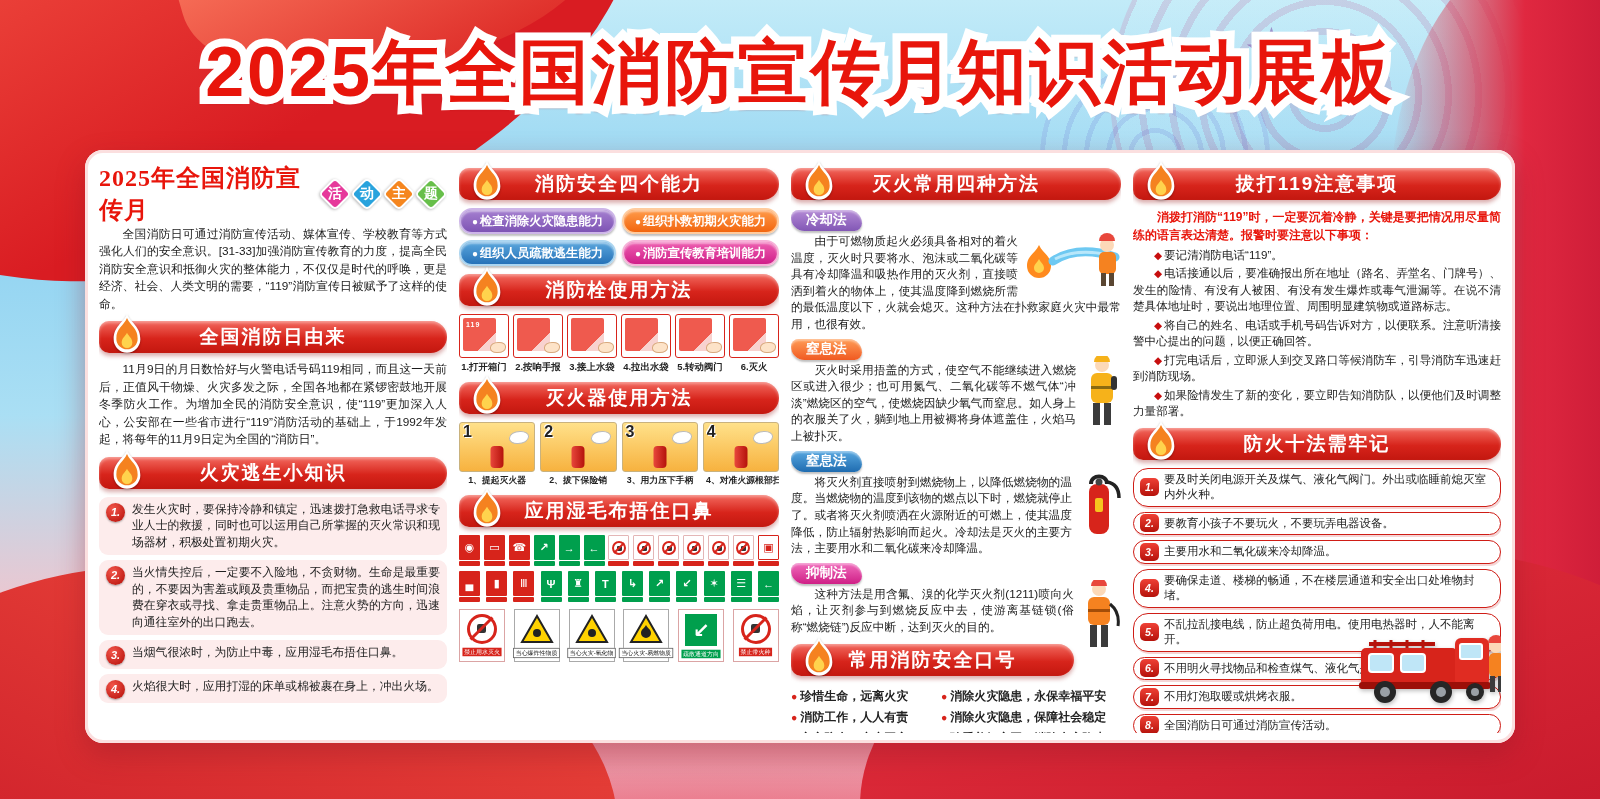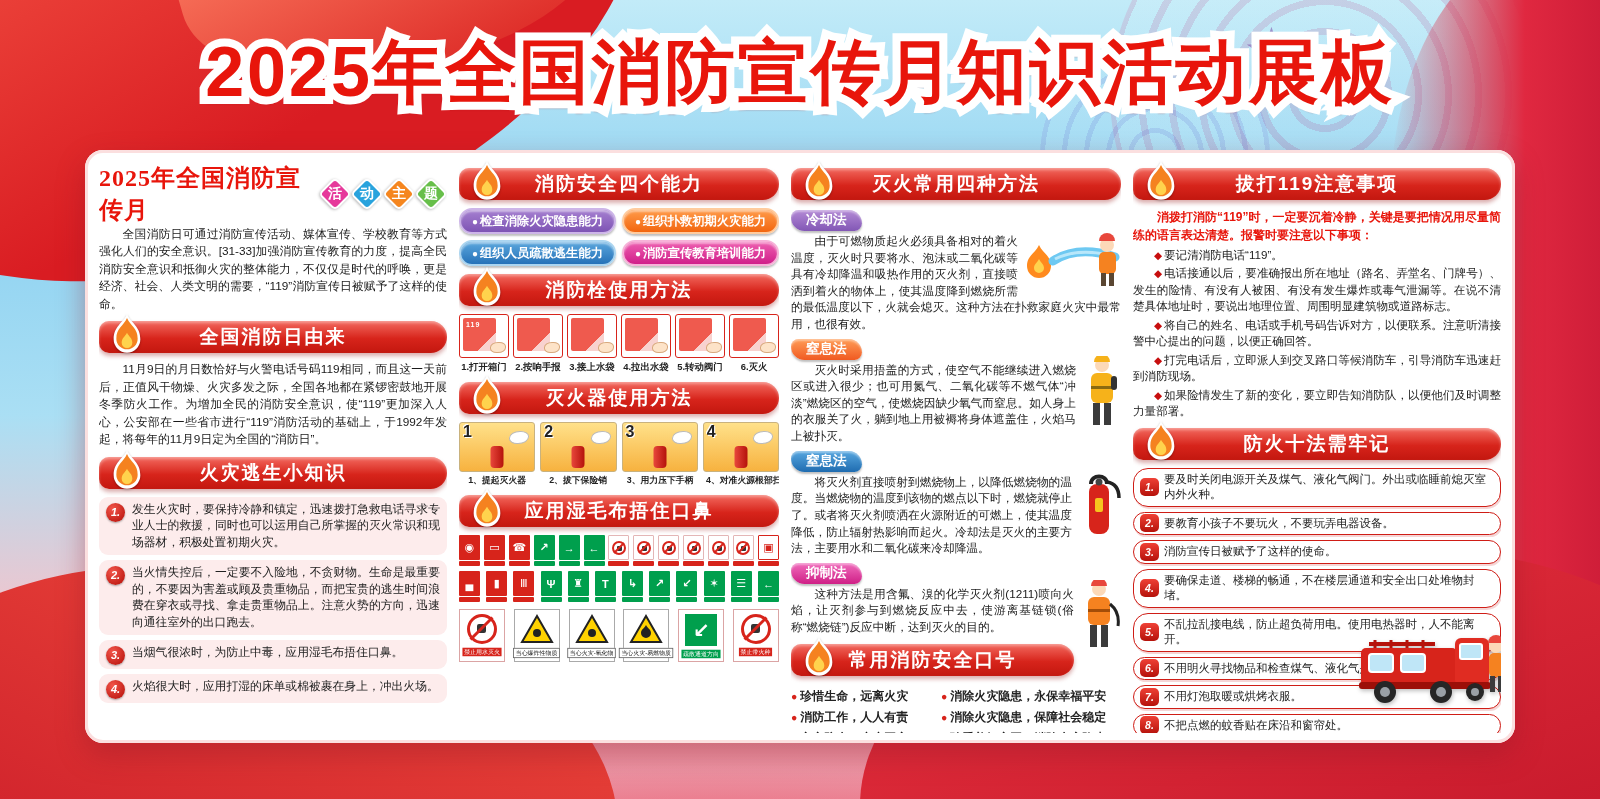--- a/index.html
+++ b/index.html
@@ -590,26 +590,26 @@
         <svg class="flame" viewBox="0 0 24 30">
             <path fill="#fff" d="M12 0c3 7 10 9 10 19a10 10 0 0 1-20 0C2 9 9 7 12 0z"></path>
             <path fill="#f58220" d="M12 3c2.5 6 8 7.5 8 15.5a8 8 0 0 1-16 0C4 10.5 9.5 9 12 3z"></path>
             <path fill="#ffd34d" d="M12 14c1.5 3 4 4 4 7.5a4 4 0 0 1-8 0c0-3.5 2.5-4.5 4-7.5z"></path>
           </svg>
         <span>防火十法需牢记</span>
       </div>
       <div class="ten">
         <div class="tpill"><span class="tnum">1.</span><span>要及时关闭电源开关及煤气、液化气阀门。外出或临睡前熄灭室内外火种。</span></div>
         <div class="tpill"><span class="tnum">2.</span><span>要教育小孩子不要玩火，不要玩弄电器设备。</span></div>
-        <div class="tpill"><span class="tnum">3.</span><span>消防宣传日被赋予了这样的使命。</span></div>
+        <div class="tpill"><span class="tnum">3.</span><span>主要用水和二氧化碳来冷却降温。</span></div>
         <div class="tpill"><span class="tnum">4.</span><span>要确保走道、楼梯的畅通，不在楼层通道和安全出口处堆物封堵。</span></div>
         <div class="tpill"><span class="tnum">5.</span><span>不乱拉乱接电线，防止超负荷用电。使用电热器时，人不能离开。</span></div>
         <div class="tpill"><span class="tnum">6.</span><span>不用明火寻找物品和检查煤气、液化气是否漏气。</span></div>
         <div class="tpill"><span class="tnum">7.</span><span>不用灯泡取暖或烘烤衣服。</span></div>
-        <div class="tpill"><span class="tnum">8.</span><span>不把点燃的蚊香贴在床沿和窗帘处。</span></div>
+        <div class="tpill"><span class="tnum">8.</span><span>全国消防日可通过消防宣传活动。</span></div>
 
         <svg class="truck" width="150" height="92" viewBox="0 0 150 92">
           <line x1="12" y1="26" x2="78" y2="26" stroke="#b5120b" stroke-width="4"></line>
           <line x1="18" y1="22" x2="18" y2="30" stroke="#b5120b" stroke-width="3"></line>
             <line x1="34" y1="22" x2="34" y2="30" stroke="#b5120b" stroke-width="3"></line>
             <line x1="50" y1="22" x2="50" y2="30" stroke="#b5120b" stroke-width="3"></line>
             <line x1="66" y1="22" x2="66" y2="30" stroke="#b5120b" stroke-width="3"></line>
           <rect x="4" y="30" width="96" height="38" rx="5" fill="#d7241b"></rect>
           <rect x="12" y="36" width="24" height="18" rx="3" fill="#bfe6f7" stroke="#fff" stroke-width="2"></rect>
           <rect x="44" y="36" width="24" height="18" rx="3" fill="#bfe6f7" stroke="#fff" stroke-width="2"></rect>

